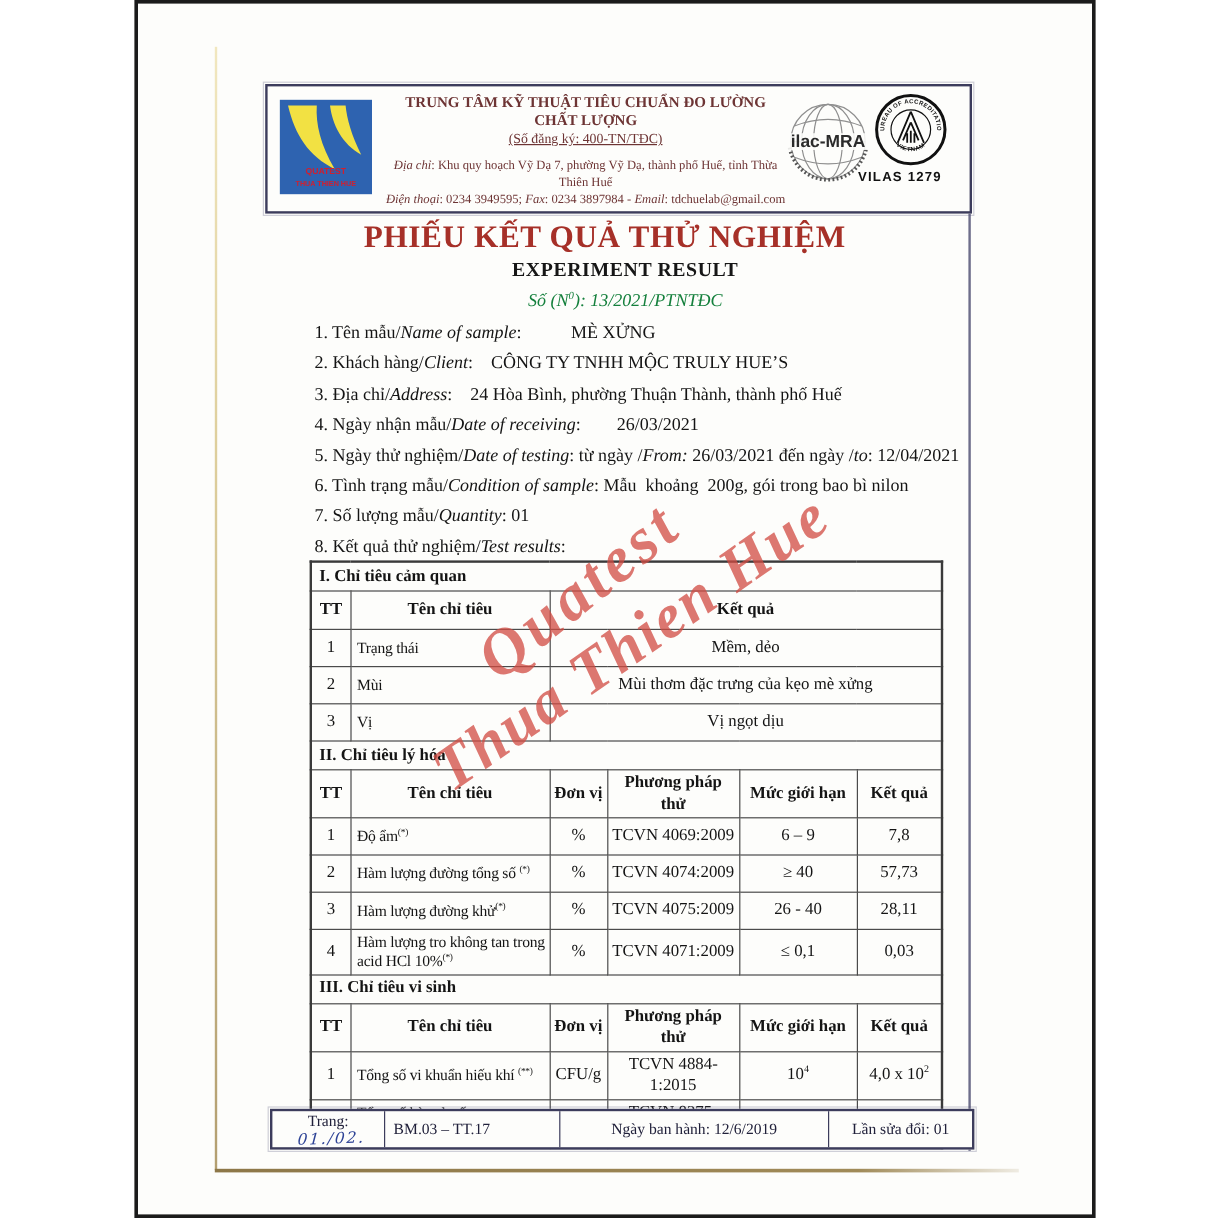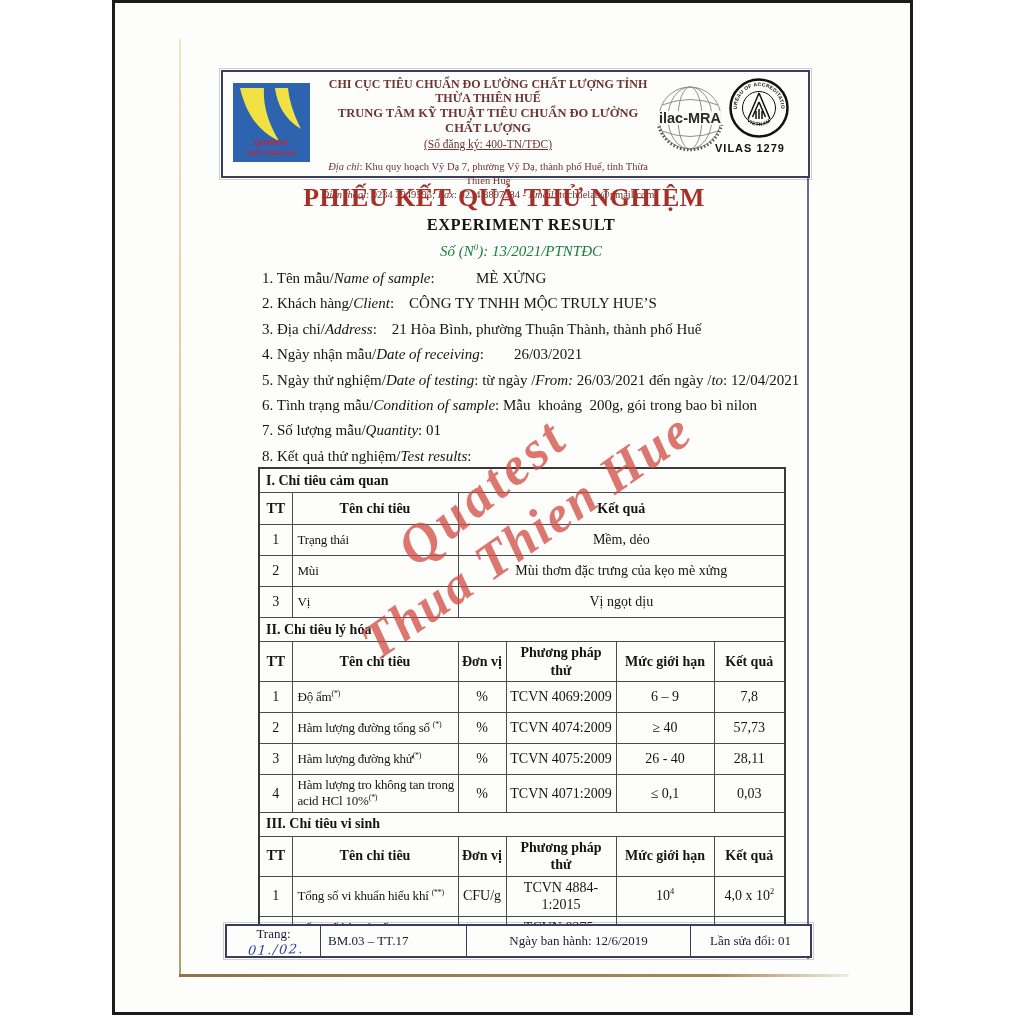--- a/index.html
+++ b/index.html
@@ -77,21 +77,20 @@
     <div class="header-box">
       <svg class="qlogo" viewBox="0 0 77 79">
         <rect width="77" height="79" fill="#2e63b0"></rect>
         <path d="M7,5 C13,30 24,47 46,58 C34,38 30,20 31,5 Z" fill="#f2e143"></path>
         <path d="M42,5 C44,21 52,37 68,46 C60,30 56,16 55,5 Z" fill="#f2e143"></path>
         <text x="38.5" y="62" font-size="7.2" font-weight="bold" text-anchor="middle" fill="#cf2030" font-family="Liberation Sans, sans-serif">QUATEST</text>
         <text x="38.5" y="72" font-size="6" font-weight="bold" text-anchor="middle" fill="#cf2030" font-family="Liberation Sans, sans-serif">THUA THIEN HUE</text>
       </svg>
 
       <div class="org-block">
-        <div class="org1">CHI CỤC TIÊU CHUẨN ĐO LƯỜNG CHẤT LƯỢNG TỈNH THỪA THIÊN HUẾ</div>
         <div class="org2">TRUNG TÂM KỸ THUẬT TIÊU CHUẨN ĐO LƯỜNG CHẤT LƯỢNG</div>
         <div class="reg">(Số đăng ký: 400-TN/TĐC)</div>
         <div class="addr"><span class="it">Địa chỉ</span><span>: Khu quy hoạch Vỹ Dạ 7, phường Vỹ Dạ, thành phố Huế, tỉnh Thừa Thiên Huế</span></div>
         <div class="tel"><span class="it">Điện thoại</span><span>: 0234 3949595; </span><span class="it">Fax</span><span>: 0234 3897984 - </span><span class="it">Email</span><span>: tdchuelab@gmail.com</span></div>
       </div>
 
       <svg class="ilac" viewBox="0 0 74 74">
         <g stroke="#8f8f8f" fill="none" stroke-width="1">
           <circle cx="37" cy="37" r="31"></circle>
           <ellipse cx="37" cy="37" rx="12" ry="31"></ellipse>
@@ -123,21 +122,21 @@
       <div class="vilas">VILAS 1279</div>
     </div>
 
     <div class="title-vi">PHIẾU KẾT QUẢ THỬ NGHIỆM</div>
     <div class="title-en">EXPERIMENT RESULT</div>
     <div class="so-line"><span>Số (N</span><sup>0</sup><span>): 13/2021/PTNTĐC</span></div>
 
     <div class="info-list">
         <div class="info-line"><span>1. Tên mẫu/</span><span class="it">Name of sample</span><span>:&nbsp;&nbsp;&nbsp;&nbsp;&nbsp;&nbsp;&nbsp;&nbsp;&nbsp;&nbsp;&nbsp;</span><span class="bd">MÈ XỬNG</span></div>
         <div class="info-line"><span>2. Khách hàng/</span><span class="it">Client</span><span>:&nbsp;&nbsp;&nbsp;&nbsp;</span><span class="bd">CÔNG TY TNHH MỘC TRULY HUE’S</span></div>
-        <div class="info-line"><span>3. Địa chỉ/</span><span class="it">Address</span><span>:&nbsp;&nbsp;&nbsp;&nbsp;</span><span>21 Hòa Bình, phường Thuận Thành, thành phố Huế</span></div>
+        <div class="info-line"><span>3. Địa chỉ/</span><span class="it">Address</span><span>:&nbsp;&nbsp;&nbsp;&nbsp;</span><span>24 Hòa Bình, phường Thuận Thành, thành phố Huế</span></div>
         <div class="info-line"><span>4. Ngày nhận mẫu/</span><span class="it">Date of receiving</span><span>:&nbsp;&nbsp;&nbsp;&nbsp;&nbsp;&nbsp;&nbsp;&nbsp;</span><span>26/03/2021</span></div>
         <div class="info-line"><span>5. Ngày thử nghiệm/</span><span class="it">Date of testing</span><span>: từ ngày /</span><span class="it">From:</span><span> 26/03/2021 đến ngày /</span><span class="it">to</span><span>: 12/04/2021</span></div>
         <div class="info-line"><span>6. Tình trạng mẫu/</span><span class="it">Condition of sample</span><span>: Mẫu&nbsp; khoảng&nbsp; 200g, gói trong bao bì nilon</span></div>
         <div class="info-line"><span>7. Số lượng mẫu/</span><span class="it">Quantity</span><span>: 01</span></div>
         <div class="info-line"><span>8. Kết quả thử nghiệm/</span><span class="it">Test results</span><span>:</span></div>
       </div>
 
     <table class="report">
       <colgroup>
           <col style="width: 33px;">

